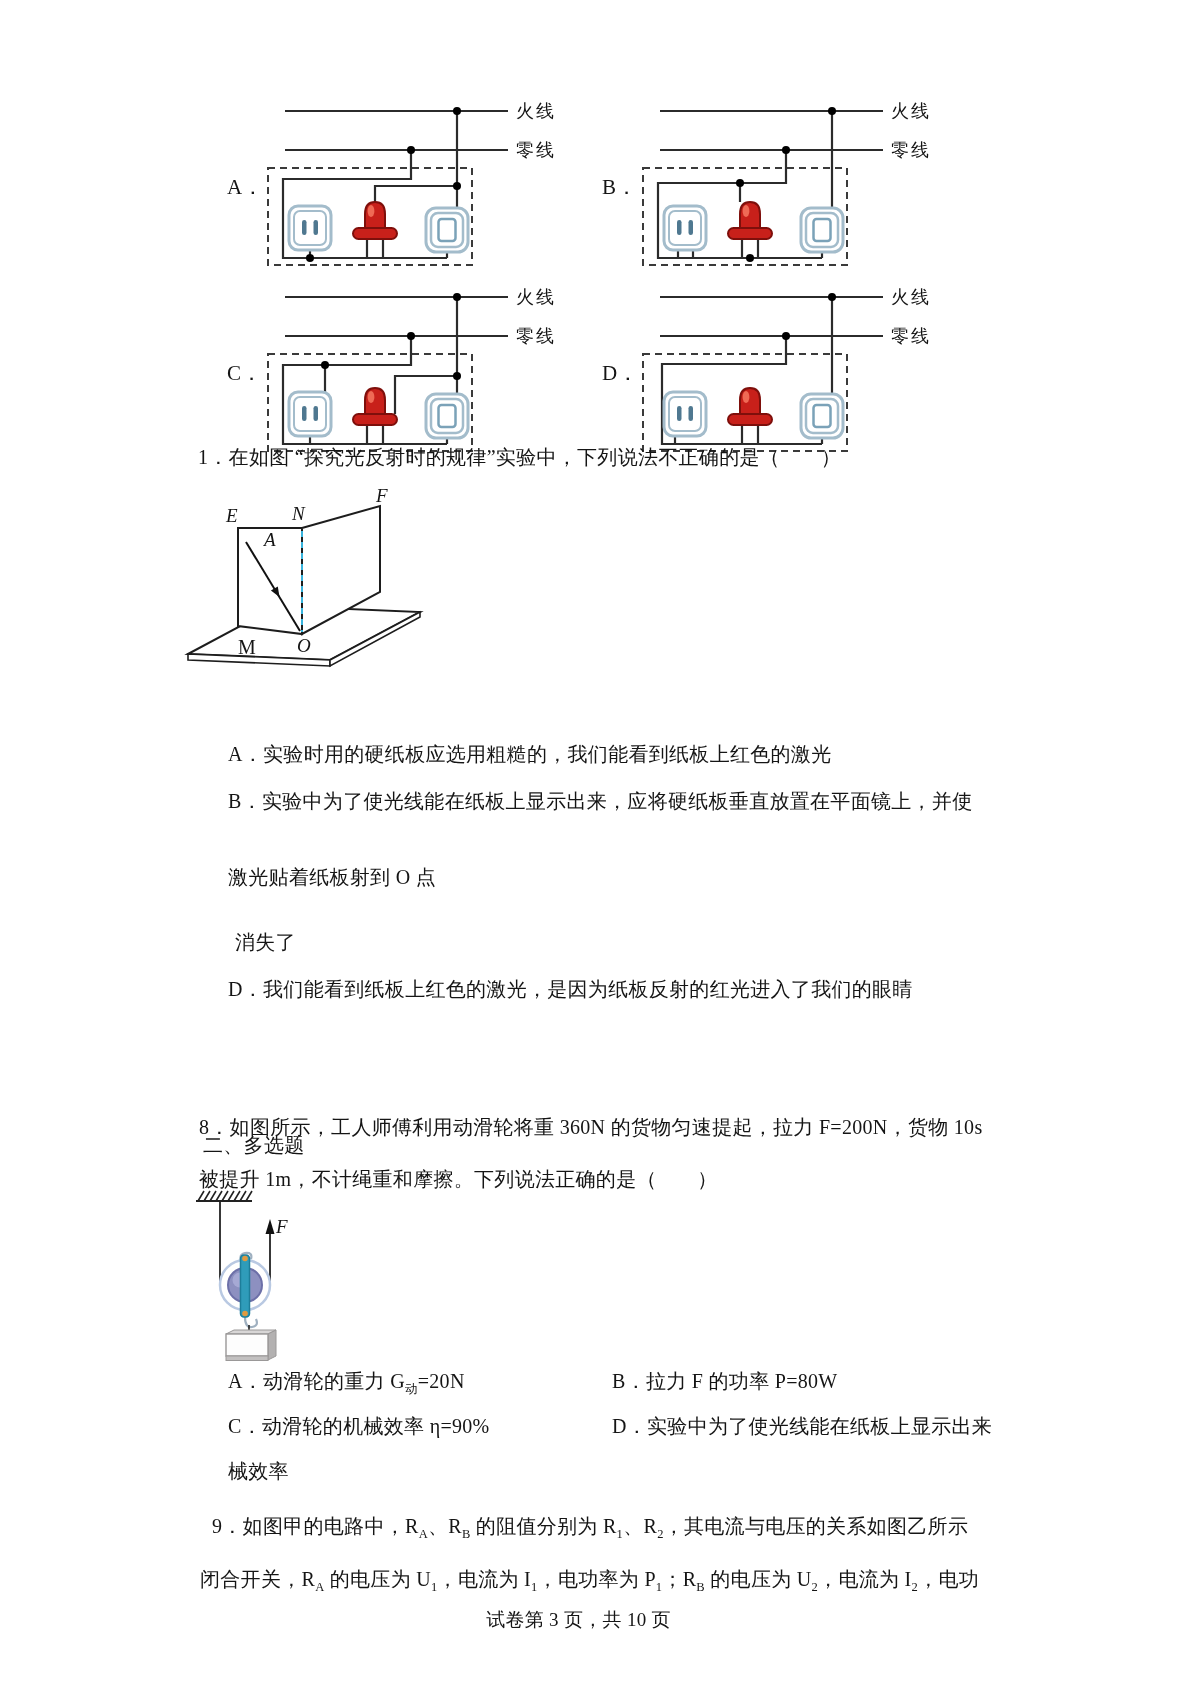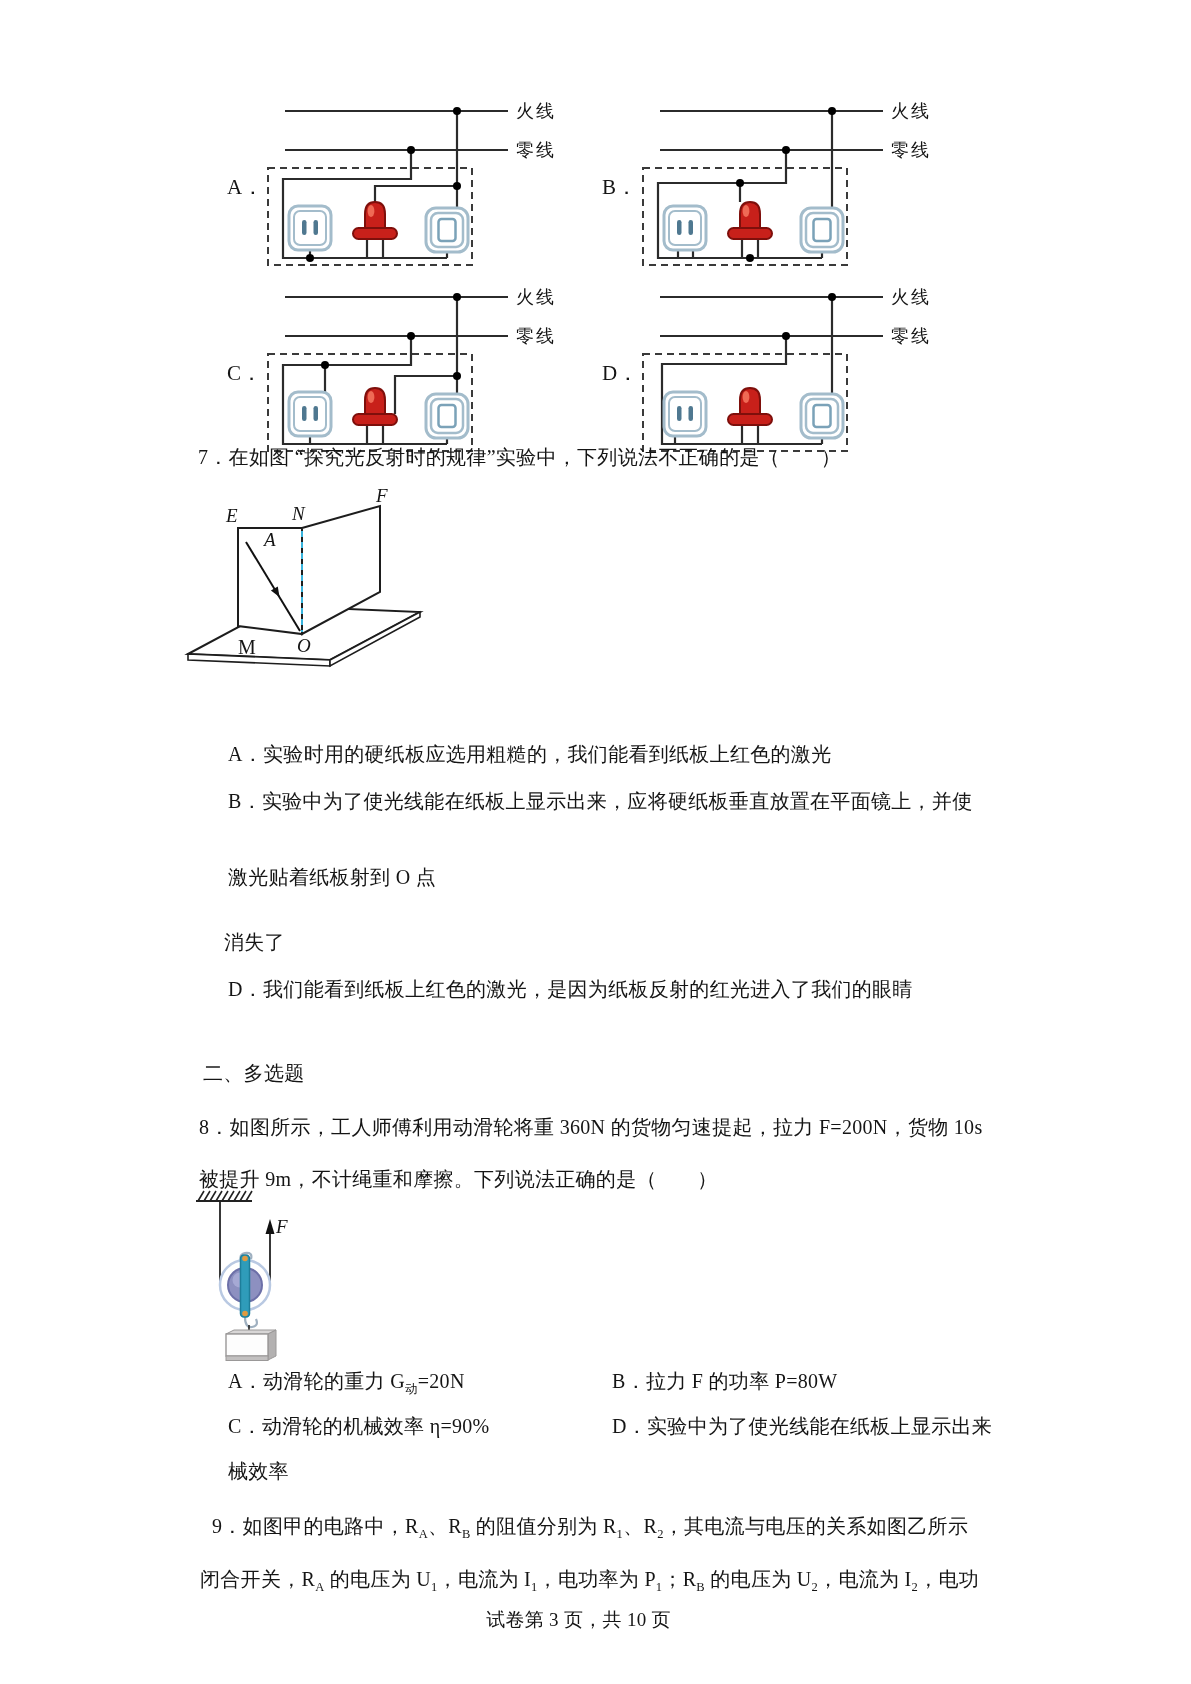--- a/index.html
+++ b/index.html
@@ -141,21 +141,21 @@
     </g>
     <use href="#sym-socket" x="64" y="124"></use>
     <use href="#sym-lamp" x="128" y="118"></use>
     <use href="#sym-switch" x="201" y="126"></use>
     <g>
       <circle class="dot" cx="232" cy="29" r="4"></circle>
         <circle class="dot" cx="186" cy="68" r="4"></circle>
     </g>
   </svg>
 
-  <div class="t" style="left:198px;top:444px">7．在如图 “探究光反射时的规律”实验中，下列说法不正确的是（　　）</div>
+  <div class="t" style="left:198px;top:444px">1．在如图 “探究光反射时的规律”实验中，下列说法不正确的是（　　）</div>
 
   <svg class="fig" style="left:182px;top:484px" width="250" height="195" viewBox="0 0 250 195">
     <g>
       <polygon points="6,170 148,176 238,128 96,122" fill="#ffffff" stroke="#1d1d1d" stroke-width="2"></polygon>
       <polygon points="6,170 148,176 148,182 6,176" fill="#ffffff" stroke="#1d1d1d" stroke-width="1.6"></polygon>
       <polygon points="148,176 238,128 238,133 148,182" fill="#ffffff" stroke="#1d1d1d" stroke-width="1.6"></polygon>
     </g>
     <polygon points="56,44 120,44 120,150 56,142" fill="#ffffff" stroke="#1d1d1d" stroke-width="2"></polygon>
     <polygon points="120,44 198,22 198,108 120,150" fill="#ffffff" stroke="#1d1d1d" stroke-width="2"></polygon>
     <line x1="120" y1="47" x2="120" y2="148" stroke="#39b4dd" stroke-width="2" stroke-dasharray="6 5"></line>
@@ -167,27 +167,27 @@
     <text class="figlabel" x="110" y="36">N</text>
     <text class="figlabel" x="194" y="18">F</text>
     <text class="figlabel" x="82" y="62">A</text>
     <text class="figlabel" x="115" y="168">O</text>
     <text class="fig-upright" x="56" y="170">M</text>
   </svg>
 
   <div class="t" style="left:228px;top:741px">A．实验时用的硬纸板应选用粗糙的，我们能看到纸板上红色的激光</div>
   <div class="t" style="left:228px;top:788px">B．实验中为了使光线能在纸板上显示出来，应将硬纸板垂直放置在平面镜上，并使</div>
   <div class="t" style="left:228px;top:864px">激光贴着纸板射到 O 点</div>
-  <div class="t" style="left:224px;top:929px">消失了</div>
+  <div class="t" style="left:235px;top:929px">消失了</div>
   <div class="t" style="left:228px;top:976px">D．我们能看到纸板上红色的激光，是因为纸板反射的红光进入了我们的眼睛</div>
 
-  <div class="t" style="left:203px;top:1060px">二、多选题</div>
+  <div class="t" style="left:203px;top:1132px">二、多选题</div>
 
   <div class="t" style="left:199px;top:1114px">8．如图所示，工人师傅利用动滑轮将重 360N 的货物匀速提起，拉力 F=200N，货物 10s</div>
-  <div class="t" style="left:199px;top:1166px">被提升 9m，不计绳重和摩擦。下列说法正确的是（　　）</div>
+  <div class="t" style="left:199px;top:1166px">被提升 1m，不计绳重和摩擦。下列说法正确的是（　　）</div>
 
   <svg class="fig" style="left:190px;top:1185px" width="115" height="180" viewBox="0 0 115 180">
     <g stroke="#222" stroke-width="1.6">
       <line x1="6" y1="16" x2="62" y2="16" stroke-width="2"></line>
       <path d="M8,16 L14,6 M14,16 L20,6 M20,16 L26,6 M26,16 L32,6 M32,16 L38,6 M38,16 L44,6 M44,16 L50,6 M50,16 L56,6 M56,16 L62,6" fill="none"></path>
     </g>
     <line x1="30" y1="16" x2="30" y2="100" stroke="#222" stroke-width="1.8"></line>
     <g>
       <line x1="80" y1="100" x2="80" y2="46" stroke="#222" stroke-width="1.8"></line>
       <polygon points="80,34 75.5,49 84.5,49" fill="#111"></polygon>

